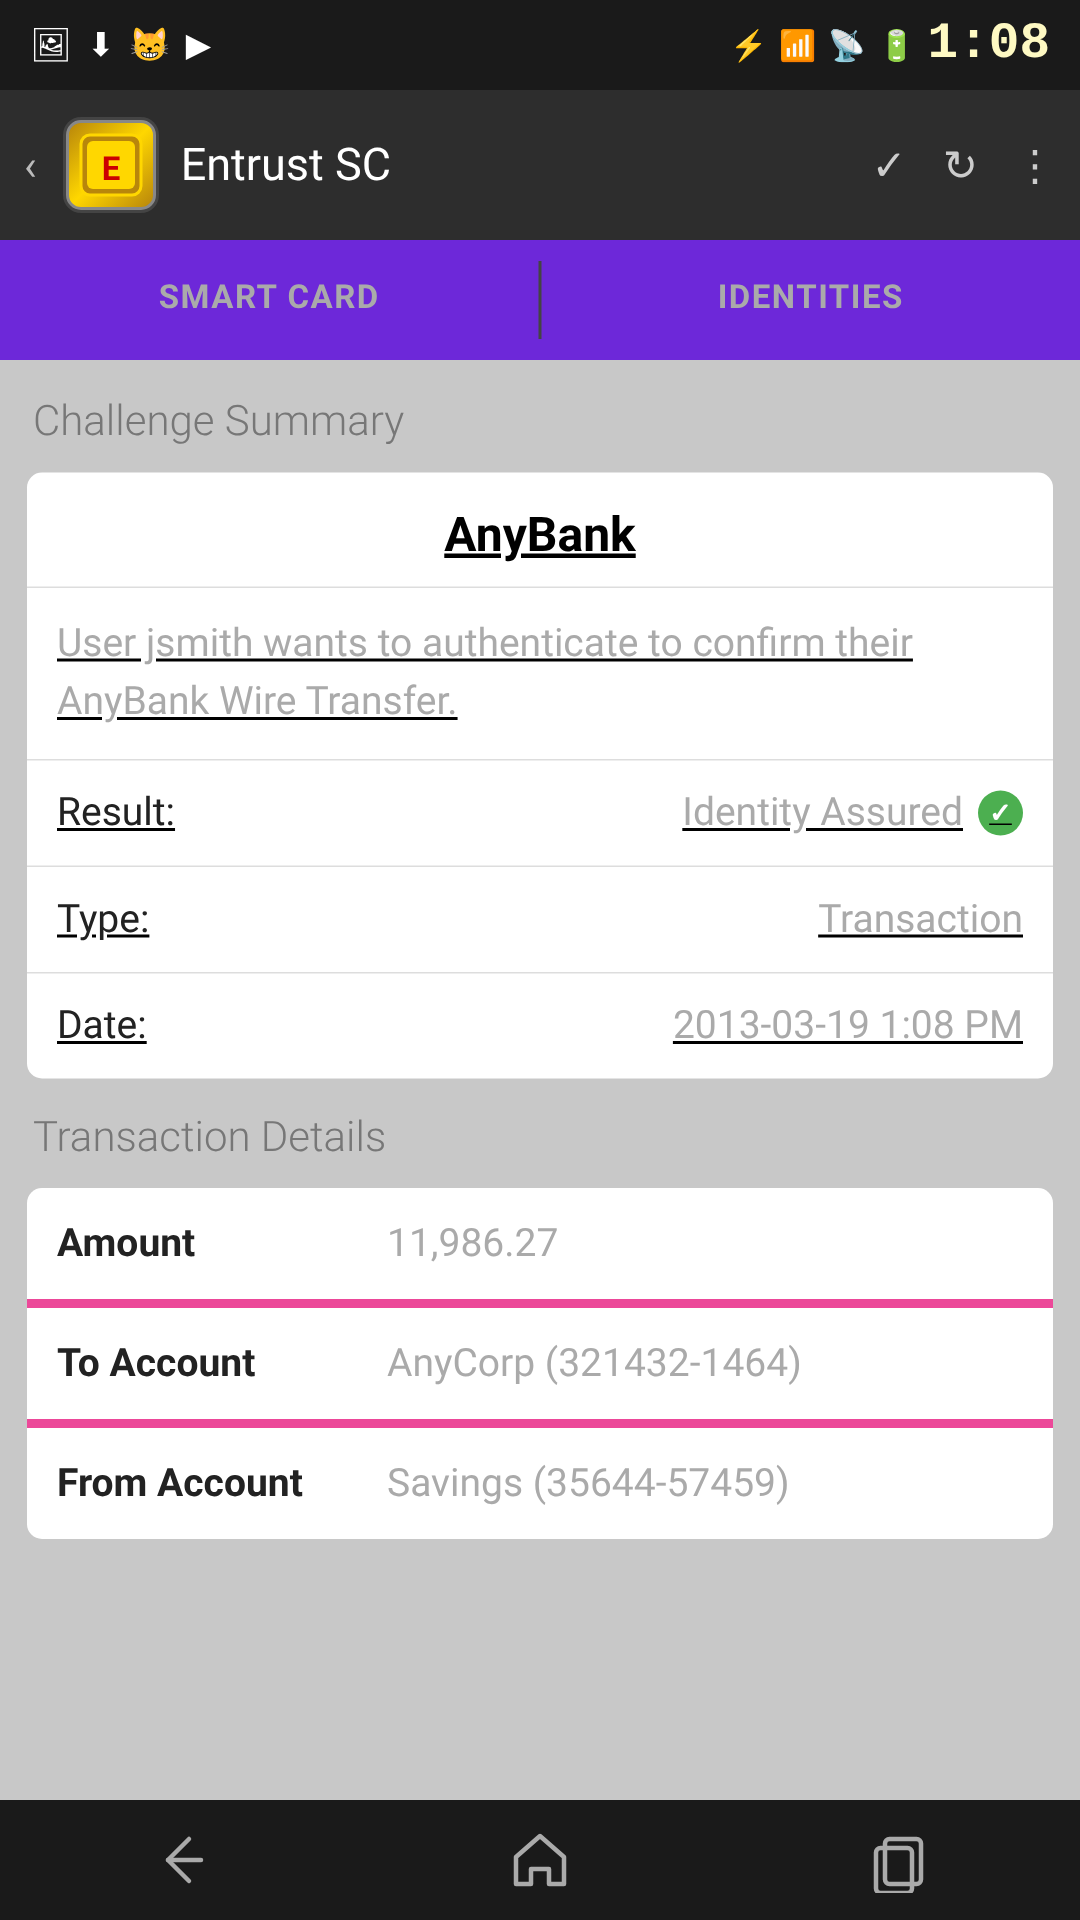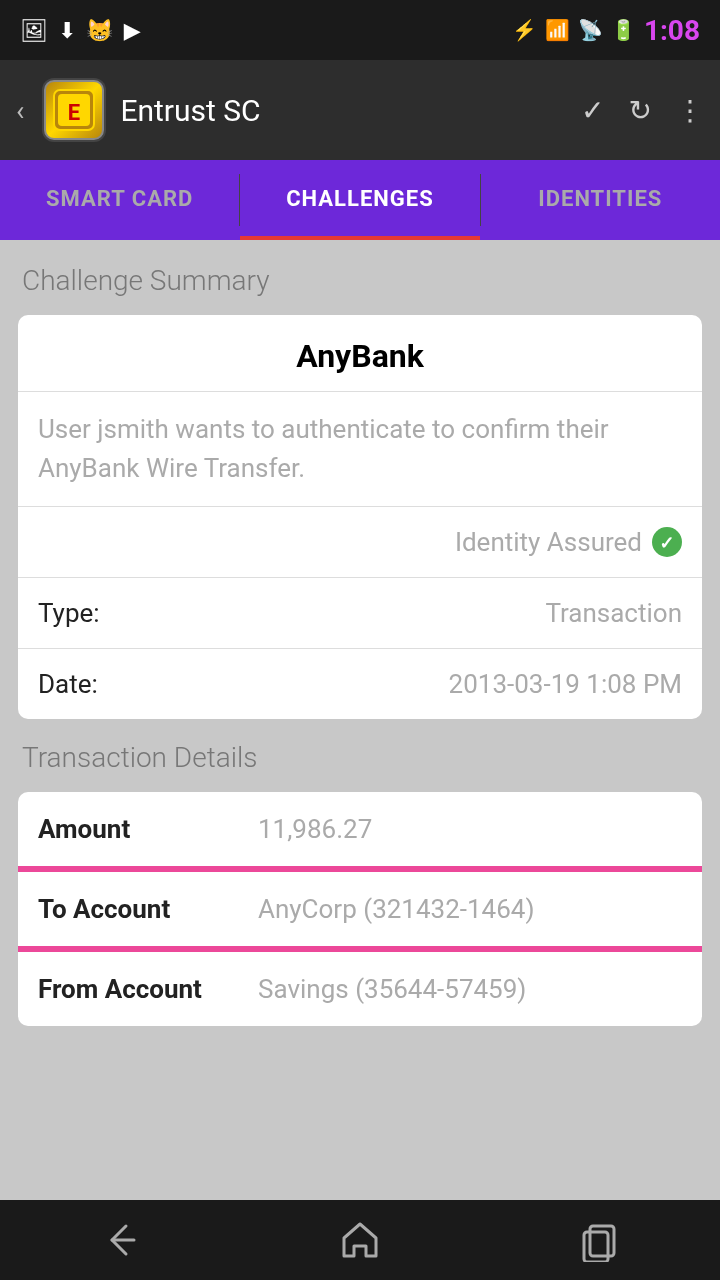--- a/index.html
+++ b/index.html
@@ -26,23 +26,24 @@
       display: flex;
       gap: 10px;
       align-items: center;
     }
     .status-icons-right {
       display: flex;
       gap: 8px;
       align-items: center;
     }
     .status-time {
-      color: #d946ef;
-      font-size: 28px;
-      font-weight: bold;
+      color: #fef9c3;
+      font-size: 34px;
+      font-weight: bold;
+      font-family: Liberation Mono, monospace;
     }
 
     
     #app-bar {
       width: 720px;
       height: 100px;
       background: #2d2d2d;
       display: flex;
       align-items: center;
       padding: 0 16px;
@@ -141,20 +142,21 @@
       padding-left: 4px;
     }
 
     
     .card {
       background: white;
       border-radius: 10px;
       overflow: hidden;
       margin-bottom: 22px;
       shadow: 0 2px 6px rgba(0,0,0,0.2);
+      text-decoration: underline;
     }
 
     .card-bank-name {
       text-align: center;
       font-size: 32px;
       font-weight: bold;
       color: #000;
       padding: 22px 20px 16px 20px;
       border-bottom: 1px solid #ddd;
     }
@@ -313,38 +315,36 @@
     <span class="app-bar-action">↻</span>
     <span class="app-bar-action">⋮</span>
   </div>
 </div>
 
 <div id="tabs">
   <div class="tab">
     <span>SMART CARD</span>
   </div>
   <div class="tab-divider"></div>
-  <div class="tab active">
-    <span>CHALLENGES</span>
-  </div>
   <div class="tab-divider"></div>
   <div class="tab">
     <span>IDENTITIES</span>
   </div>
 </div>
 
 <div id="main-content">
 
   <div class="section-title">Challenge Summary</div>
 
   <div class="card">
     <div class="card-bank-name">AnyBank</div>
     <div class="card-description">User jsmith wants to authenticate to confirm their AnyBank Wire Transfer.</div>
 
     <div class="card-row">
+      <span class="card-row-label">Result:</span>
       <span class="card-row-value with-icon">
         <span>Identity Assured</span>
         <span class="green-dot">✓</span>
       </span>
     </div>
 
     <div class="card-row">
       <span class="card-row-label">Type:</span>
       <span class="card-row-value">Transaction</span>
     </div>

